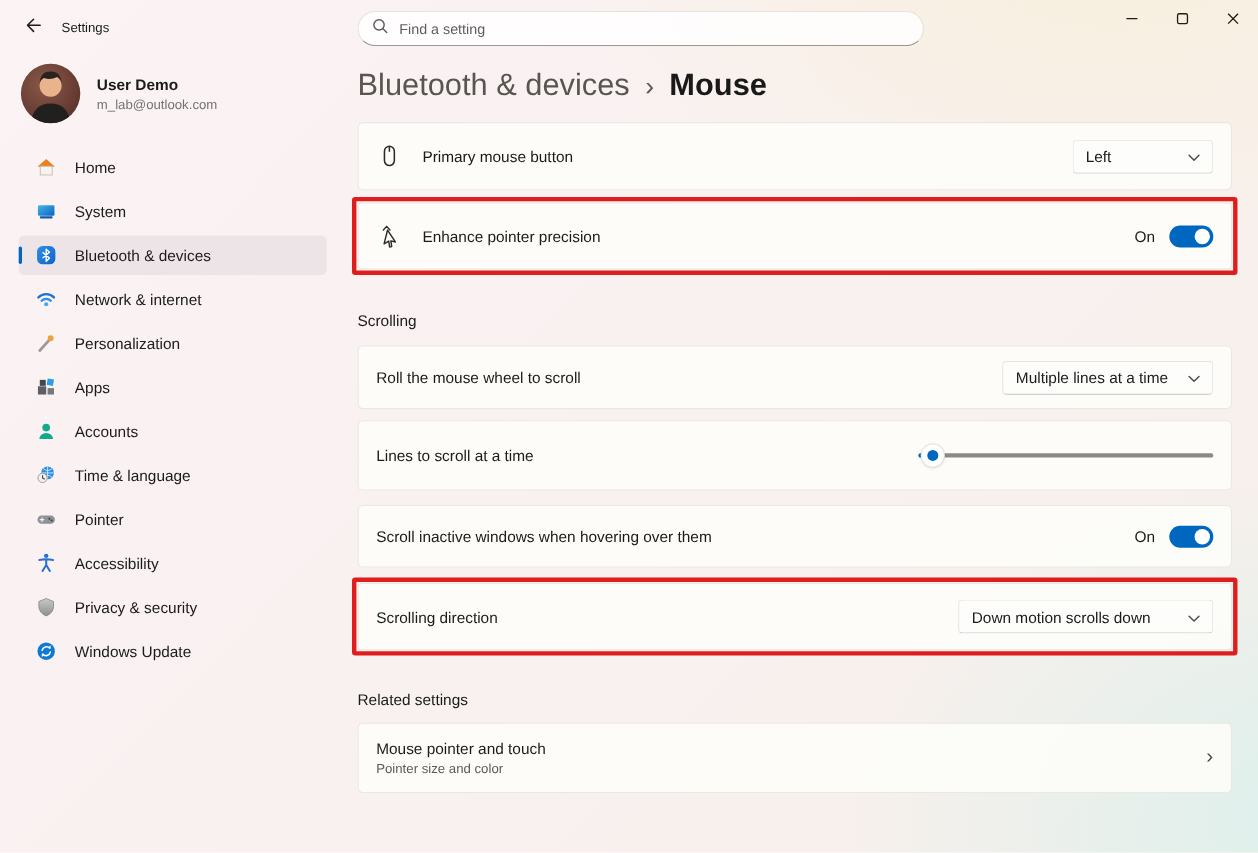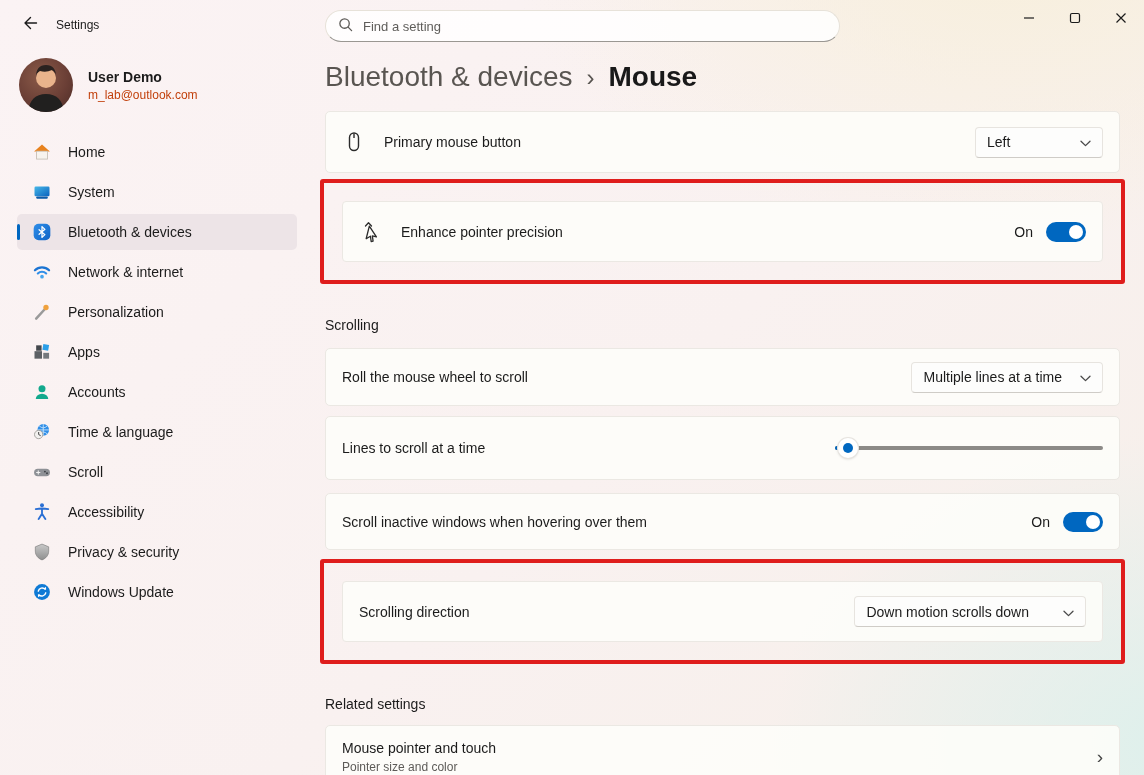--- a/index.html
+++ b/index.html
@@ -22,21 +22,21 @@
   .win-controls { position:absolute; right:0; top:0; display:flex; }
   .win-btn { width:46px; height:38px; display:flex; align-items:center; justify-content:center; cursor:pointer; }
 
   
   .sidebar { position:absolute; left:0; top:46px; width:312px; bottom:0; padding:0 15px 0 17px; }
   .profile { display:flex; align-items:center; gap:15px; margin:12px 0 22px 2px; cursor:pointer; }
   .avatar { width:54px; height:54px; border-radius:50%; overflow:hidden; flex:0 0 auto;
     background:radial-gradient(circle at 40% 35%, #8a5a48 0%, #6b3f36 55%, #4a2b25 100%); position:relative; }
   .avatar svg { position:absolute; left:0; top:0; }
   .profile-name { font-size:14px; font-weight:bold; }
-  .profile-email { font-size:12px; color:#c2410c; margin-top:3px; }
+  .profile-email { font-size:12px; color:#737373; margin-top:3px; }
   .nav-item { position:relative; height:36px; margin-bottom:4px; border-radius:5px;
     display:flex; align-items:center; gap:16px; padding-left:15px; font-size:14px; cursor:pointer; }
   .nav-item .nicon { width:20px; height:20px; flex:0 0 auto; display:flex; }
   .nav-item.active { background:#ede4e7; }
   .nav-item.active::before { content:""; position:absolute; left:0; top:10px; width:3px; height:16px;
     border-radius:2px; background:#0067c0; }
 
   
   .main { position:absolute; left:325px; top:0; width:795px; height:775px; }
   .searchbox { margin-top:10px; width:515px; height:32px; border-radius:16px;
@@ -52,21 +52,21 @@
 
   .rows { margin-top:18px; }
   .card { background:rgba(253,253,250,.9); border:1px solid #ebe8e3; border-radius:5px;
     display:flex; align-items:center; padding:0 16px; }
   .card .ricon { width:24px; height:24px; margin-right:18px; flex:0 0 auto; display:flex; }
   .rlabel { font-size:14px; color:#1b1b1b; }
   .spacer { margin-left:auto; }
 
   .c1 { height:62px; }
   .c2 { height:62px; margin-top:8px; }
-  .hl { margin:6px -5px 0 -5px; border:4px solid #df1d1c; border-radius:3px; padding:18px; }
+  .hl { margin:6px -5px 0 -5px; border:4px solid #df1d1c; border-radius:3px; padding:1px; }
   .hl .card { border-radius:4px; height:61px; }
   .section-h { margin-top:33px; margin-bottom:15px; font-size:14px; font-weight:400; }
   .c4 { height:58px; }
   .c5 { height:64px; margin-top:10px; }
   .c6 { height:57px; margin-top:13px; }
   .hl2 { margin-top:9px; }
   .section-h2 { margin-top:32px; margin-bottom:13px; }
   .c8 { height:64px; }
   .c8-text { display:flex; flex-direction:column; justify-content:center; }
   .c8-sub { font-size:12px; color:#5d5b58; margin-top:4px; }
@@ -235,21 +235,21 @@
       </div>
       <div class="nav-item">
         <span class="nicon">
             <svg width="20" height="20" viewBox="0 0 24 24">
               <rect x="2.5" y="8" width="19" height="9" rx="4.5" fill="#8e9196"></rect>
               <path d="M7.5 10.5 v4 M5.5 12.5 h4" stroke="#f2f2f2" stroke-width="1.3" stroke-linecap="round"></path>
               <circle cx="15.5" cy="11.5" r="1.1" fill="#3a3d42"></circle>
               <circle cx="18" cy="13.5" r="1.1" fill="#3a3d42"></circle>
             </svg>
           </span>
-        <span>Scroll</span>
+        <span>Pointer</span>
       </div>
       <div class="nav-item">
         <span class="nicon">
             <svg width="20" height="20" viewBox="0 0 24 24">
               <circle cx="12" cy="4" r="2.4" fill="#2a6fd4"></circle>
               <path d="M4.5 8.5 Q12 7 19.5 8.5 M12 8 V14 M12 14 L8 20.5 M12 14 L16 20.5" stroke="#2a6fd4" stroke-width="2.2" fill="none" stroke-linecap="round" stroke-linejoin="round"></path>
             </svg>
           </span>
         <span>Accessibility</span>
       </div>

